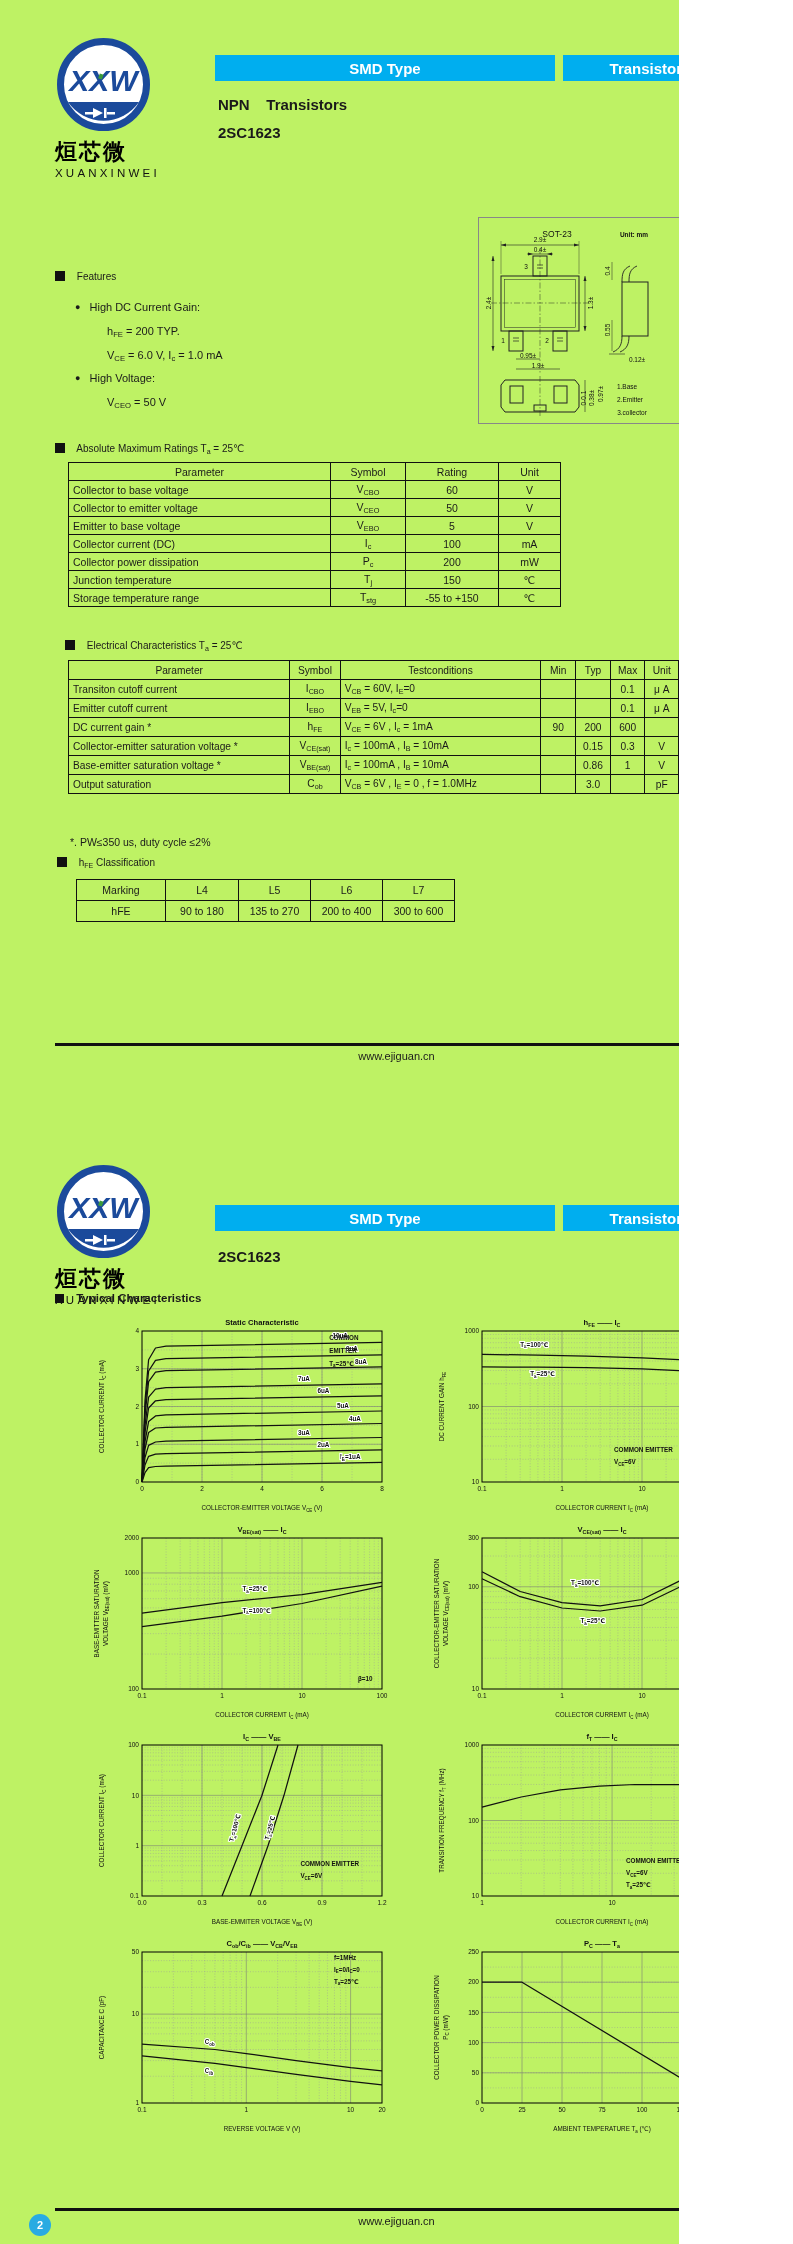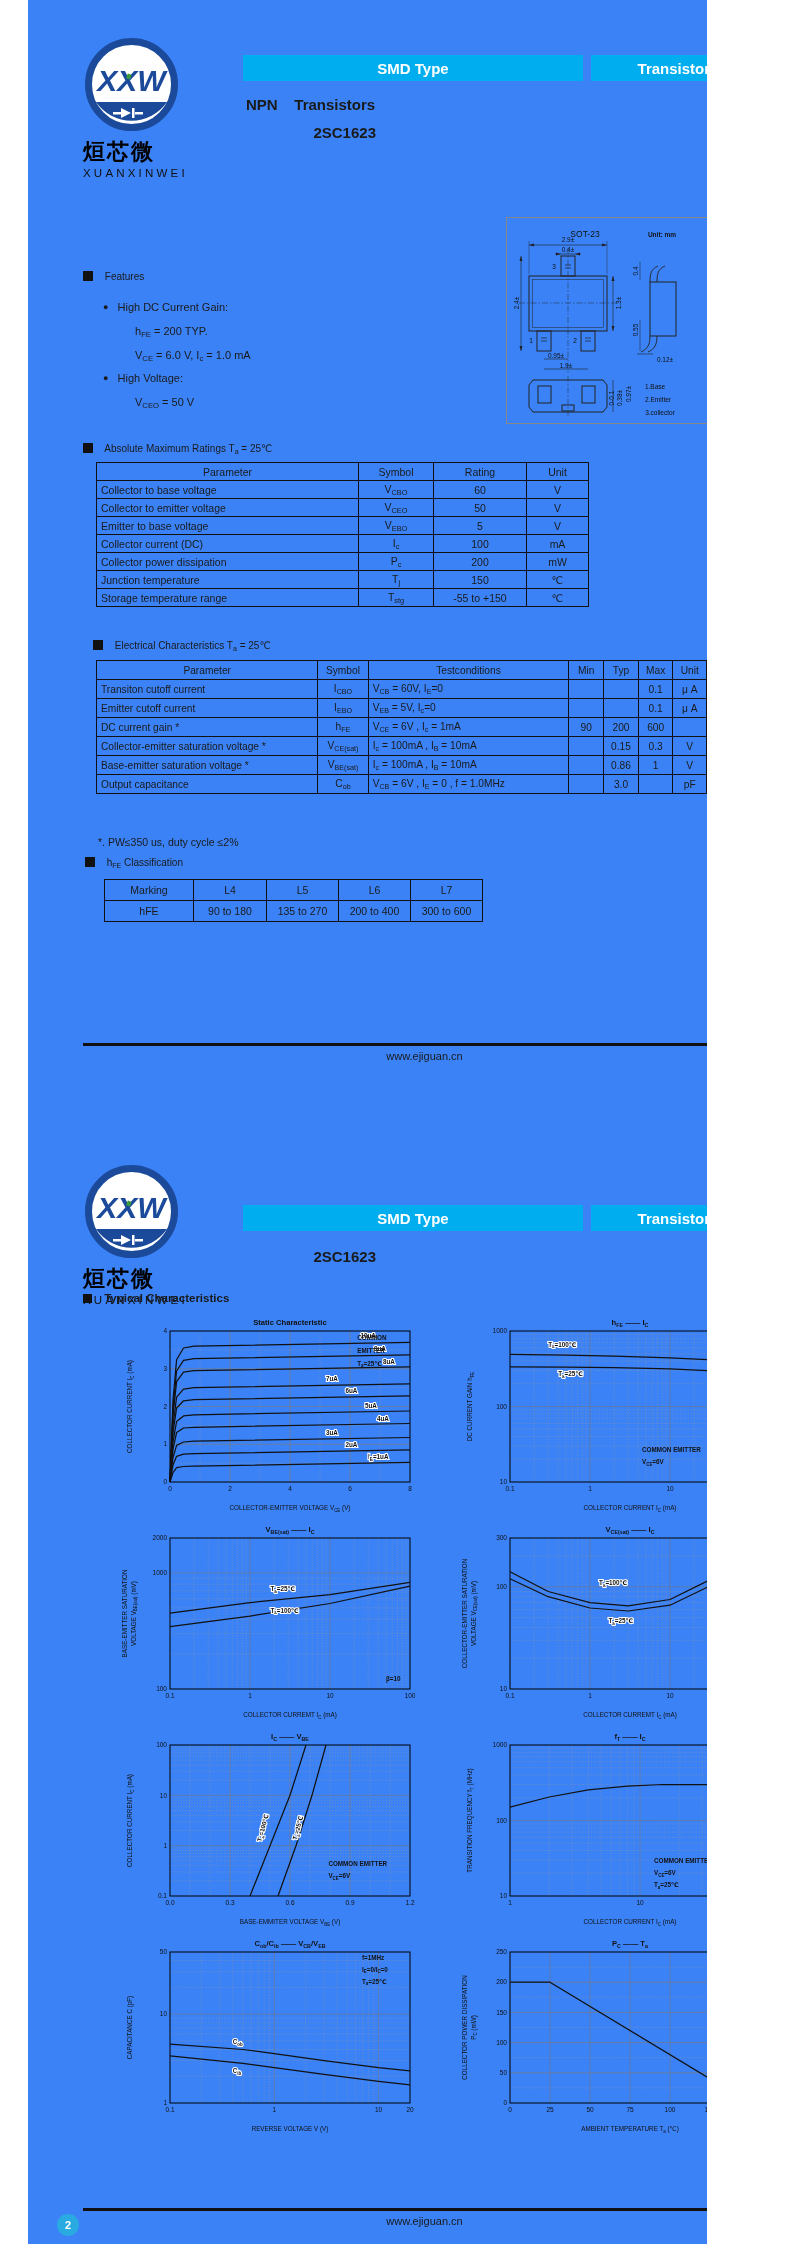--- a/index.html
+++ b/index.html
@@ -1,26 +1,26 @@
 <!DOCTYPE html>
 <html><head>
 <meta charset="utf-8">
 <style>
   html,body{margin:0;padding:0;background:#fff;}
-  #doc{position:relative;width:679px;height:2244px;background:#3b82f6;overflow:hidden;
-       font-family:"Liberation Sans","DejaVu Sans",sans-serif;color:#1a1a1a;margin-left:28px;}
+  #doc{position:relative;width:679px;height:2244px;background:#bef264;overflow:hidden;
+       font-family:"Liberation Sans","DejaVu Sans",sans-serif;color:#1a1a1a;}
   .abs{position:absolute;}
   sub{font-size:70%;vertical-align:-0.25em;}
   
   .bar{background:#00AEEF;color:#fff;font-weight:bold;font-size:15px;height:26px;
        display:flex;align-items:center;justify-content:center;}
   
   .logo-cn{font-size:22px;font-weight:bold;letter-spacing:2px;color:#000;font-family:Liberation Serif, serif;}
   .logo-en{font-size:11.5px;letter-spacing:3.2px;color:#111;}
-  .partno{font-weight:bold;font-size:15px;text-align:right;}
+  .partno{font-weight:bold;font-size:15px;text-align:left;}
   .typeline{font-weight:bold;font-size:15px;white-space:pre;}
   
   .sect{font-size:10px;color:#1a1a1a;text-align:center;}
   .sq{display:inline-block;width:10px;height:10px;background:#111;margin-right:9px;vertical-align:-1px;}
   .feat-title{font-size:11px;}
   .feat-line{font-size:11px;}
   .dot{font-size:9px;margin-right:6px;vertical-align:1px;}
   
   table{border-collapse:collapse;table-layout:fixed;}
   .dtable{border:1.8px solid #111;}
@@ -302,21 +302,21 @@
     <tr>
           <td class="l">Base-emitter saturation voltage *</td>
           <td>V<sub>BE(sat)</sub></td>
           <td class="l">I<sub>c</sub> = 100mA , I<sub>B</sub> = 10mA</td>
           <td></td>
           <td>0.86</td>
           <td>1</td>
           <td>V</td>
         </tr>
     <tr>
-          <td class="l">Output capacitance</td>
+          <td class="l">Output saturation</td>
           <td>C<sub>ob</sub></td>
           <td class="l">V<sub>CB</sub> = 6V , I<sub>E</sub> = 0 , f = 1.0MHz</td>
           <td></td>
           <td>3.0</td>
           <td></td>
           <td>pF</td>
         </tr>
   </tbody>
     </table>
   <div class="abs note" style="left:70px;top:836px;">*. PW≤350 us, duty cycle ≤2%</div>

